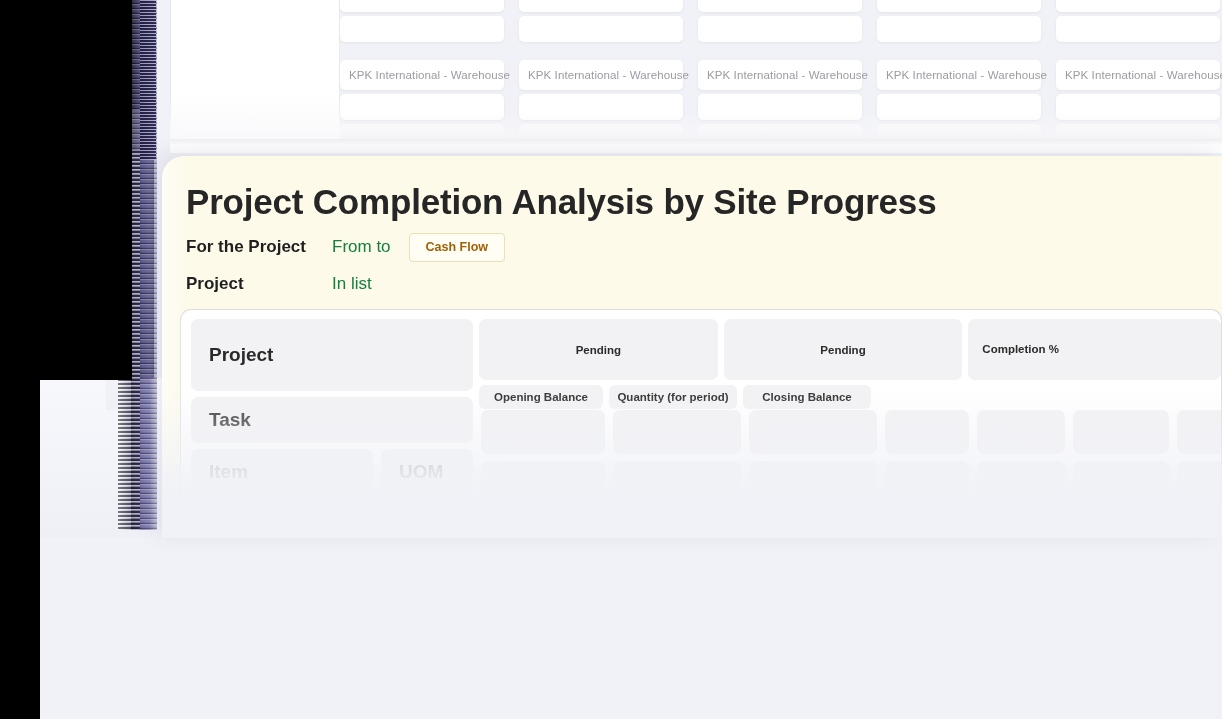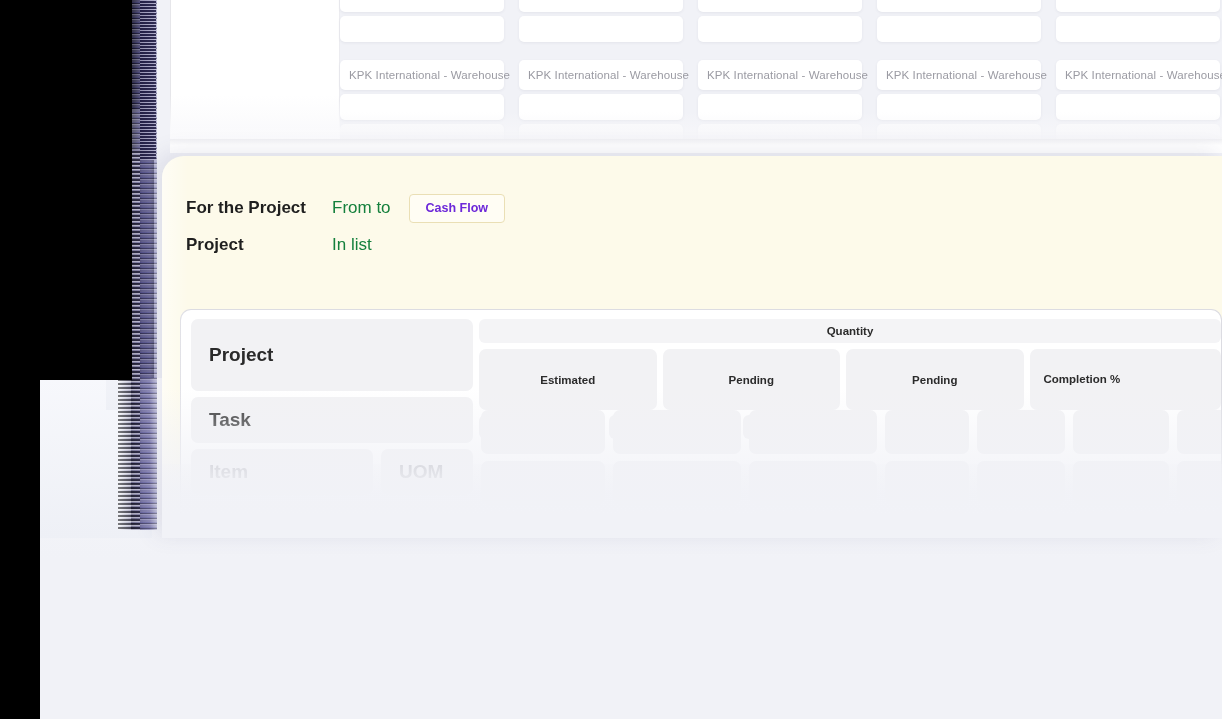--- a/index.html
+++ b/index.html
@@ -199,21 +199,21 @@
     height: 29px;
     padding: 0 16px;
     display: inline-flex;
     align-items: center;
     justify-content: center;
     background: #fffdf4;
     border: 1px solid #eadfb5;
     border-radius: 4px;
     font-size: 12.5px;
     font-weight: 700;
-    color: #6d28d9;
+    color: #a16207;
     white-space: nowrap;
     cursor: pointer;
   }
   .param-row-2 { margin-top: 9px; }
 
   
   .table-panel {
     position: absolute;
     left: 18px; top: 153px;
     width: 1042px; height: 229px;
@@ -429,20 +429,21 @@
       <div class="grid-card gc-c"></div>
       <div class="grid-card gc-d"></div>
     </div>
   </div>
   <div class="grid-bottom-fade"></div>
   <div class="grid-seam"></div>
 
   <div class="report-card">
 
     <div class="report-head">
+      <div class="report-title">Project Completion Analysis by Site Progress</div>
 
       <div class="param-row">
         <div class="param-label">For the Project</div>
         <div class="param-value">From to</div>
         <div class="cashflow-btn">Cash Flow</div>
       </div>
 
       <div class="param-row param-row-2">
         <div class="param-label">Project</div>
         <div class="param-value">In list</div>
@@ -456,25 +457,23 @@
           <div class="dim-cell dim-project">Project</div>
           <div class="dim-cell dim-task">Task</div>
           <div class="dim-split">
             <div class="dim-item">Item</div>
             <div class="dim-uom">UOM</div>
           </div>
           <div class="dim-employee">Employee</div>
         </div>
 
         <div class="meas">
-          <div class="meas-top">Quantity</div>
 
           <div class="meas-row2">
             <div class="meas-tall-group">
-              <div class="meas-tall">Estimated</div>
               <div class="meas-tall">Pending</div>
               <div class="meas-tall">Pending</div>
               <div class="meas-tall left-align">Completion %</div>
             </div>
           </div>
 
           <div class="meas-row3">
             <div class="meas-sub">Opening Balance</div>
             <div class="meas-sub w2">Quantity (for period)</div>
             <div class="meas-sub w3">Closing Balance</div>

